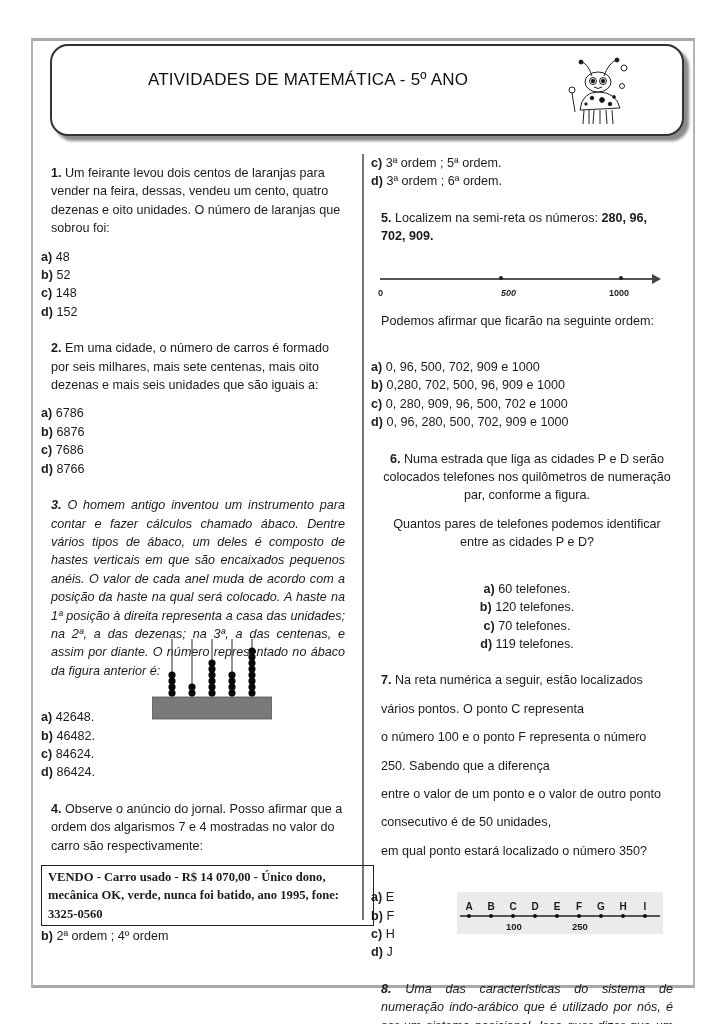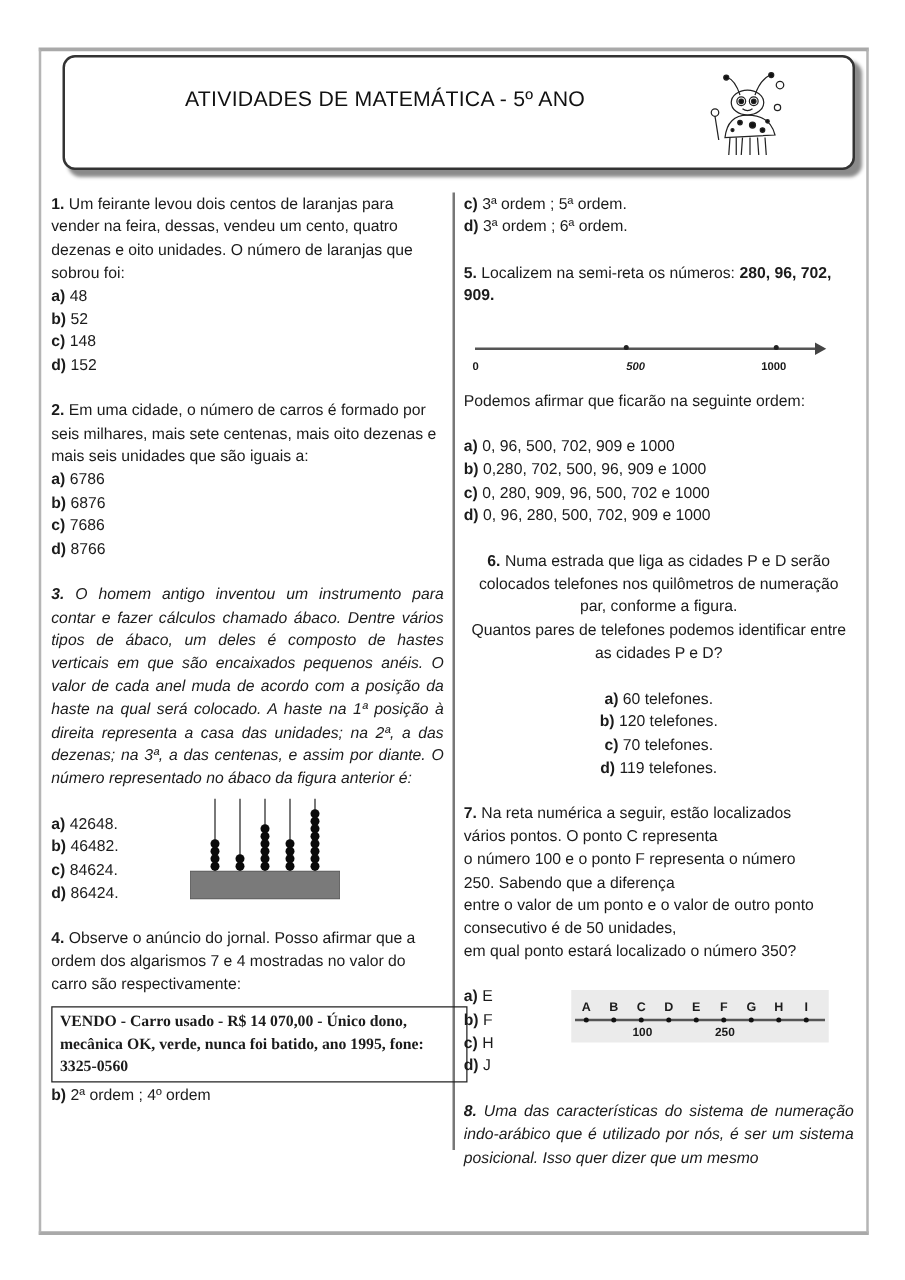--- a/index.html
+++ b/index.html
@@ -7,36 +7,36 @@
   body { position: relative; font-family: "Liberation Sans", "DejaVu Sans", sans-serif; color: #1a1a1a; }
 
   .page-frame {
     position: absolute; left: 31px; top: 38px; width: 664px; height: 950px;
     border-top: 3px solid #a9a9a9; border-bottom: 3px solid #a9a9a9;
     border-left: 2px solid #b5b5b5; border-right: 2px solid #b5b5b5;
   }
 
   .header-box {
     position: absolute; left: 50px; top: 44px; width: 634px; height: 92px;
-    border: 2px solid #333; border-radius: 10px; background: #fff;
+    border: 2px solid #333; border-radius: 18px; background: #fff;
     box-shadow: 5px 5px 3px #8a8a8a;
   }
   .header-title {
     position: absolute; left: 96px; top: 24px; font-size: 17px; letter-spacing: 0.2px;
     font-family: "Liberation Sans", sans-serif; color: #111;
   }
   .ladybug { position: absolute; left: 510px; top: 8px; width: 74px; height: 74px; }
 
   .col { position: absolute; font-family: "Liberation Sans", sans-serif; font-size: 12.6px; line-height: 18.4px; color: #1b1b1b; }
   .col-left { left: 41px; top: 154px; width: 314px; }
   .col-right { left: 371px; top: 154px; width: 312px; }
   .divider { position: absolute; left: 362px; top: 154px; width: 2px; height: 766px; background: #777; }
 
   .q { margin-bottom: 18px; }
-  .q p { margin: 0; }
+  .q p { margin: 10px; }
   .justify { text-align: justify; font-style: italic; }
   b { font-weight: bold; }
   .opt { display: block; }
   .gap { height: 18px; }
 
   .ad-box {
     border: 1.5px solid #222; padding: 2px 6px; margin: 8px 0 1px 0; width: 333px;
     font-weight: bold; font-size: 12.6px; line-height: 18.4px; font-family: Liberation Serif, serif;
   }
 

